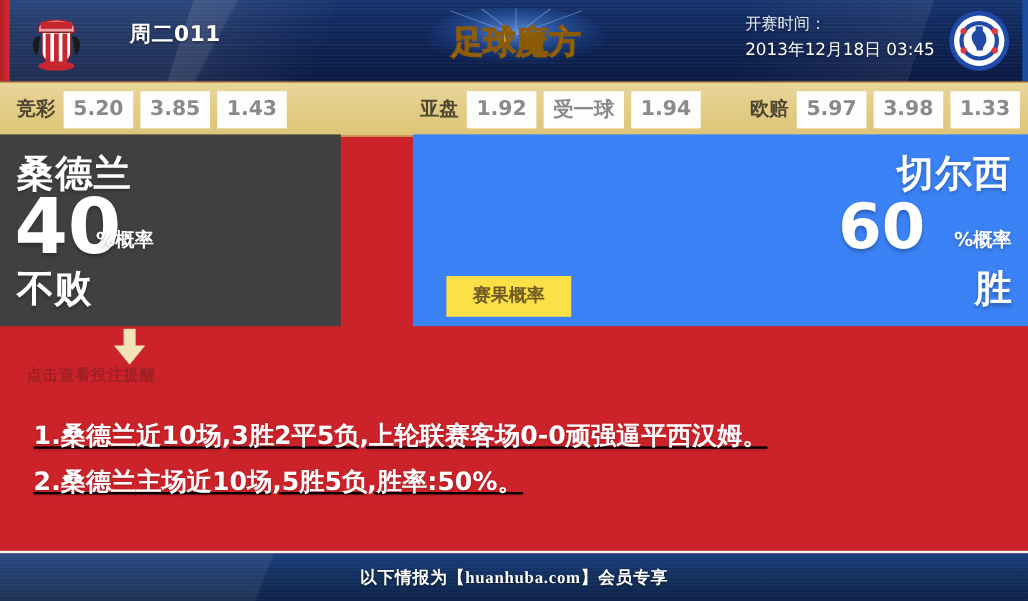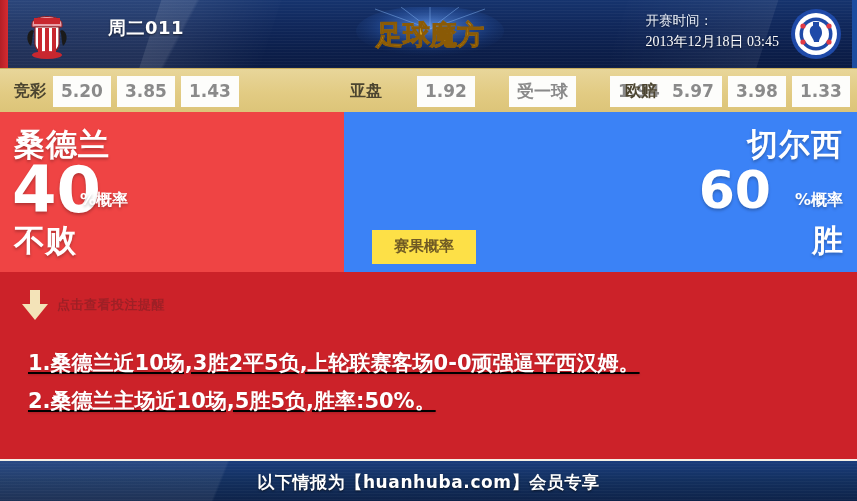--- a/index.html
+++ b/index.html
@@ -44,50 +44,50 @@
 
   
   .crest-sun{position:absolute;left:20px;top:8px;width:54px;height:52px;}
   .crest-che{position:absolute;left:790px;top:8px;width:52px;height:52px;}
 
   .match-label{
     position:absolute;left:108px;top:16px;
     color:#ffffff;font-size:18px;font-weight:bold;letter-spacing:.5px;
     text-shadow:0 1px 2px rgba(0,0,0,.55);
   }
-  .kick-wrap{position:absolute;right:78px;top:10px;text-align:left;font-family:Liberation Serif, serif;}
+  .kick-wrap{position:absolute;right:78px;top:10px;text-align:left;}
   .kick-label{color:#e8eef8;font-size:13.5px;line-height:21px;text-shadow:0 1px 2px rgba(0,0,0,.5);}
   .kick-value{color:#ffffff;font-size:14px;line-height:22px;text-shadow:0 1px 2px rgba(0,0,0,.5);}
 
   
   .odds-bar{
     position:absolute;left:0;top:68px;width:857px;height:44px;
     background:linear-gradient(180deg,#e8d69a 0%,#e2cb83 55%,#dcc478 100%);
     border-top:1px solid #c9ad5e;border-bottom:1px solid #c9ad5e;
   }
   .odds-group{position:absolute;top:0;height:44px;display:flex;align-items:center;}
   .g1{left:14px;text-align:right;}
-  .g2{left:350px;gap:28px;}
+  .g2{left:350px;}
   .g3{left:625px;justify-content:flex-end;}
   .odds-title{
     color:#4c4530;font-size:16px;font-weight:bold;margin-right:7px;white-space:nowrap;
   }
   .odds-cell{
     background:#fdfdfb;color:#8a8a8a;font-size:17px;font-weight:bold;
     height:31px;min-width:52px;margin-right:6px;
     display:flex;align-items:center;justify-content:center;
     padding:0 8px;box-sizing:border-box;white-space:nowrap;
   }
   .odds-cell.wide{min-width:62px;}
 
   
   .prob{position:absolute;left:0;top:112px;width:857px;height:160px;}
   .prob-red{
-    position:absolute;left:0;top:0;width:344px;height:160px;
-    background:#ef4444;
+    position:absolute;left:0;top:0;width:284px;height:160px;
+    background:#404040;
   }
   .prob-blue{
     position:absolute;left:344px;top:0;width:513px;height:160px;
     background:#3b82f6;
   }
   .side-team{
     position:absolute;color:#fff;font-weight:bold;
     text-shadow:0 2px 3px rgba(0,0,0,.25);
   }
   .l-name{left:14px;top:12px;font-size:31px;letter-spacing:1px;}
@@ -110,21 +110,21 @@
     position:absolute;left:218px;top:156px;width:420px;
     color:#ffffff;font-size:19px;font-weight:bold;line-height:30px;
     text-shadow:0 1px 2px rgba(0,0,0,.2);
   }
 
   
   .tips{
     position:absolute;left:0;top:272px;width:857px;height:183px;
     background:#cc2229;
   }
-  .tip-toggle{position:absolute;left:22px;top:18px;display:flex;align-items:center;}
+  .tip-toggle{position:absolute;left:22px;top:2px;display:flex;align-items:flex-end;flex-direction:column;}
   .arrow-down{width:26px;height:30px;position:relative;margin-right:9px;}
   .arrow-down .stem{
     position:absolute;left:8px;top:0;width:10px;height:16px;background:#f3e3b8;
   }
   .arrow-down .head{
     position:absolute;left:0;top:14px;width:0;height:0;
     border-left:13px solid transparent;border-right:13px solid transparent;
     border-top:16px solid #f3e3b8;
   }
   .tip-toggle-label{
@@ -144,22 +144,23 @@
       linear-gradient(180deg,#1a3c7c 0%,#13305f 45%,#0d2147 100%);
     border-top:2px solid #f4f0e6;
     display:flex;align-items:center;justify-content:center;
     overflow:hidden;
   }
   .footer:before{
     content:"";position:absolute;left:0;top:0;width:100%;height:100%;
     background:repeating-linear-gradient(0deg, rgba(255,255,255,0.03) 0px, rgba(255,255,255,0.03) 1px, rgba(0,0,0,0) 1px, rgba(0,0,0,0) 3px);
   }
   .footer-text{
-    position:relative;color:#ffffff;font-size:17px;font-weight:bold;letter-spacing:.6px;
+    position:relative;color:#ffffff;font-size:14px;font-weight:bold;letter-spacing:.6px;
     text-shadow:0 1px 2px rgba(0,0,0,.6);
+    font-family:Liberation Serif, serif;
   }
   .footer-red-strip{
     position:absolute;left:0;top:455px;width:857px;height:4px;background:#cc2229;
   }
 </style>
 </head>
 <body>
 
 <div class="page">
 

